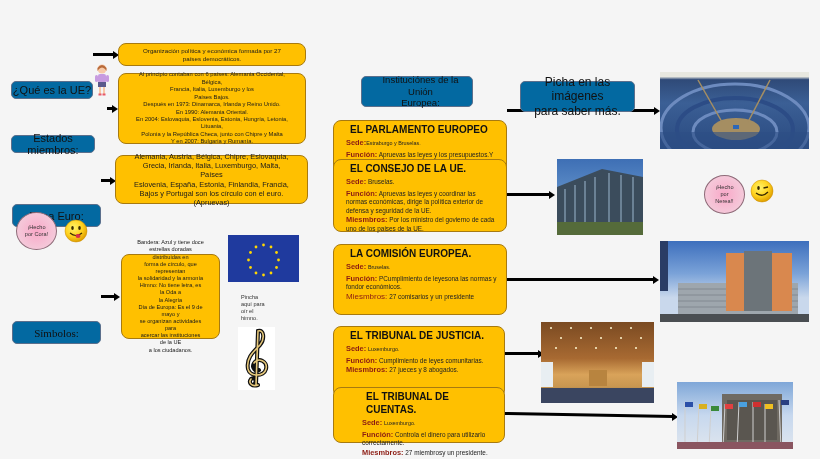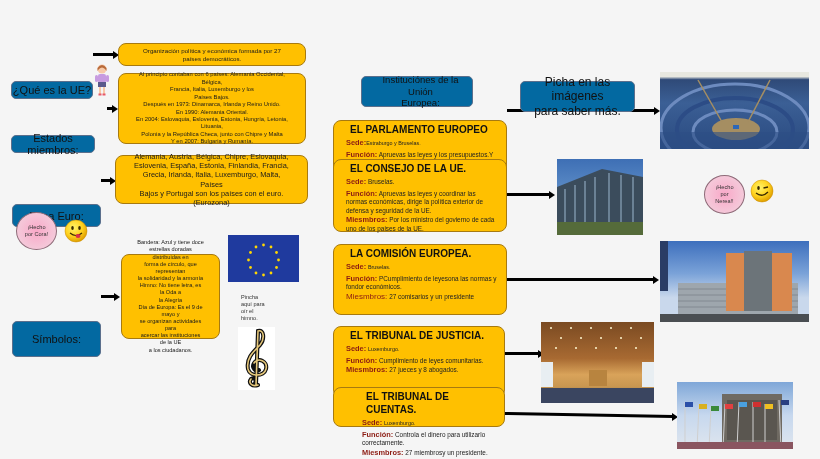--- a/index.html
+++ b/index.html
@@ -85,24 +85,24 @@
   <div>Y en 2007: Bulgaria y Rumanía.</div>
 </div>
 
 <div class="abs blue" style="left:12px;top:168px;width:89px;height:23px;font-size:11px;">
   <span>Zona Euro:</span>
 </div>
 <div class="line" style="left:101px;top:179px;width:10px;"></div>
 <div class="arrowhead" style="left:110px;top:176.5px;"></div>
 <div class="abs yellow" style="left:115px;top:155px;width:193px;height:49px;font-size:7.4px;line-height:1.22;">
   <div>Alemania, Austria, Bélgica, Chipre, Eslovaquia,</div>
+  <div>Grecia, Irlanda, Italia, Luxemburgo, Malta, Países</div>
   <div>Eslovenia, España, Estonia, Finlandia, Francia,</div>
-  <div>Grecia, Irlanda, Italia, Luxemburgo, Malta, Países</div>
-  <div>Bajos y Portugal son los países con el euro.</div>
-  <div>(Eurozona)</div>
+  <div>Bajos y Portugal son los círculo con el euro.</div>
+  <div>(Apruevas)</div>
 </div>
 
 <div class="abs badge" style="left:16px;top:212px;width:41px;height:38px;">
   <div>
     <div>¡Hecho</div>
     <div>por Cora!</div>
   </div>
 </div>
 <div class="abs" style="left:64px;top:219px;width:24px;height:24px;">
   <svg width="24" height="24" viewBox="0 0 24 24">
@@ -114,21 +114,21 @@
         </radialGradient>
       </defs>
     <circle cx="12" cy="12" r="11" fill="url(#sg1)" stroke="#c98a00" stroke-width="0.5"></circle>
     <ellipse cx="8.5" cy="9" rx="1.3" ry="2" fill="#3a2a00"></ellipse>
     <ellipse cx="15.5" cy="9" rx="1.3" ry="2" fill="#3a2a00"></ellipse>
     <path d="M6 14 Q12 19 18 14" stroke="#3a2a00" stroke-width="1.2" fill="none"></path>
     <ellipse cx="14" cy="17" rx="2.5" ry="2" fill="#d9304a"></ellipse>
   </svg>
 </div>
 
-<div class="abs blue" style="left:12px;top:285px;width:89px;height:36px;font-size:11px;">
+<div class="abs blue" style="left:12px;top:285px;width:89px;height:23px;font-size:11px;font-family:Liberation Serif, serif;">
   <span>Símbolos:</span>
 </div>
 <div class="line" style="left:101px;top:295px;width:14px;"></div>
 <div class="arrowhead" style="left:114px;top:292.5px;"></div>
 <div class="abs yellow" style="left:121px;top:254px;width:99px;height:85px;font-size:5.6px;line-height:1.28;">
   <div>Bandera: Azul y tiene doce</div>
   <div>estrellas doradas distribuidas en</div>
   <div>forma de círculo, que representan</div>
   <div>la solidaridad y la armonía</div>
   <div>Himno: No tiene letra, es la Oda a</div>
@@ -208,21 +208,21 @@
 
 <div class="abs inst" style="left:333px;top:326px;width:172px;height:72px;">
   <div class="title">EL TRIBUNAL DE JUSTICIA.</div>
   <div class="row"><span class="key">Sede:</span> <span style="font-size:5.4px">Luxemburgo.</span></div>
   <div class="row"><span class="key">Función:</span> <span>Cumplimiento de leyes comunitarias.</span></div>
   <div><span class="key">Miesmbros:</span> <span>27 jueces y 8 abogados.</span></div>
 </div>
 <div class="line" style="left:505px;top:352px;width:34px;"></div>
 <div class="arrowhead" style="left:538px;top:349.5px;"></div>
 
-<div class="abs inst" style="left:333px;top:387px;width:172px;height:40px;padding-left:28px;">
+<div class="abs inst" style="left:333px;top:387px;width:172px;height:56px;padding-left:28px;">
   <div class="title">EL TRIBUNAL DE CUENTAS.</div>
   <div class="row"><span class="key">Sede:</span> <span style="font-size:5.4px">Luxemburgo.</span></div>
   <div class="row"><span class="key">Función:</span> <span>Controla el dinero para utilizarlo correctamente.</span></div>
   <div><span class="key">Miesmbros:</span> <span>27 miembrosy un presidente.</span></div>
 </div>
 <div class="line" style="left:505px;top:412px;width:168px;transform:rotate(1deg);transform-origin:left center;"></div>
 <div class="arrowhead" style="left:672px;top:412.5px;"></div>
 
 <div class="abs blue" style="left:520px;top:45px;width:115px;height:31px;font-size:12px;line-height:1.2;">
   <div>

